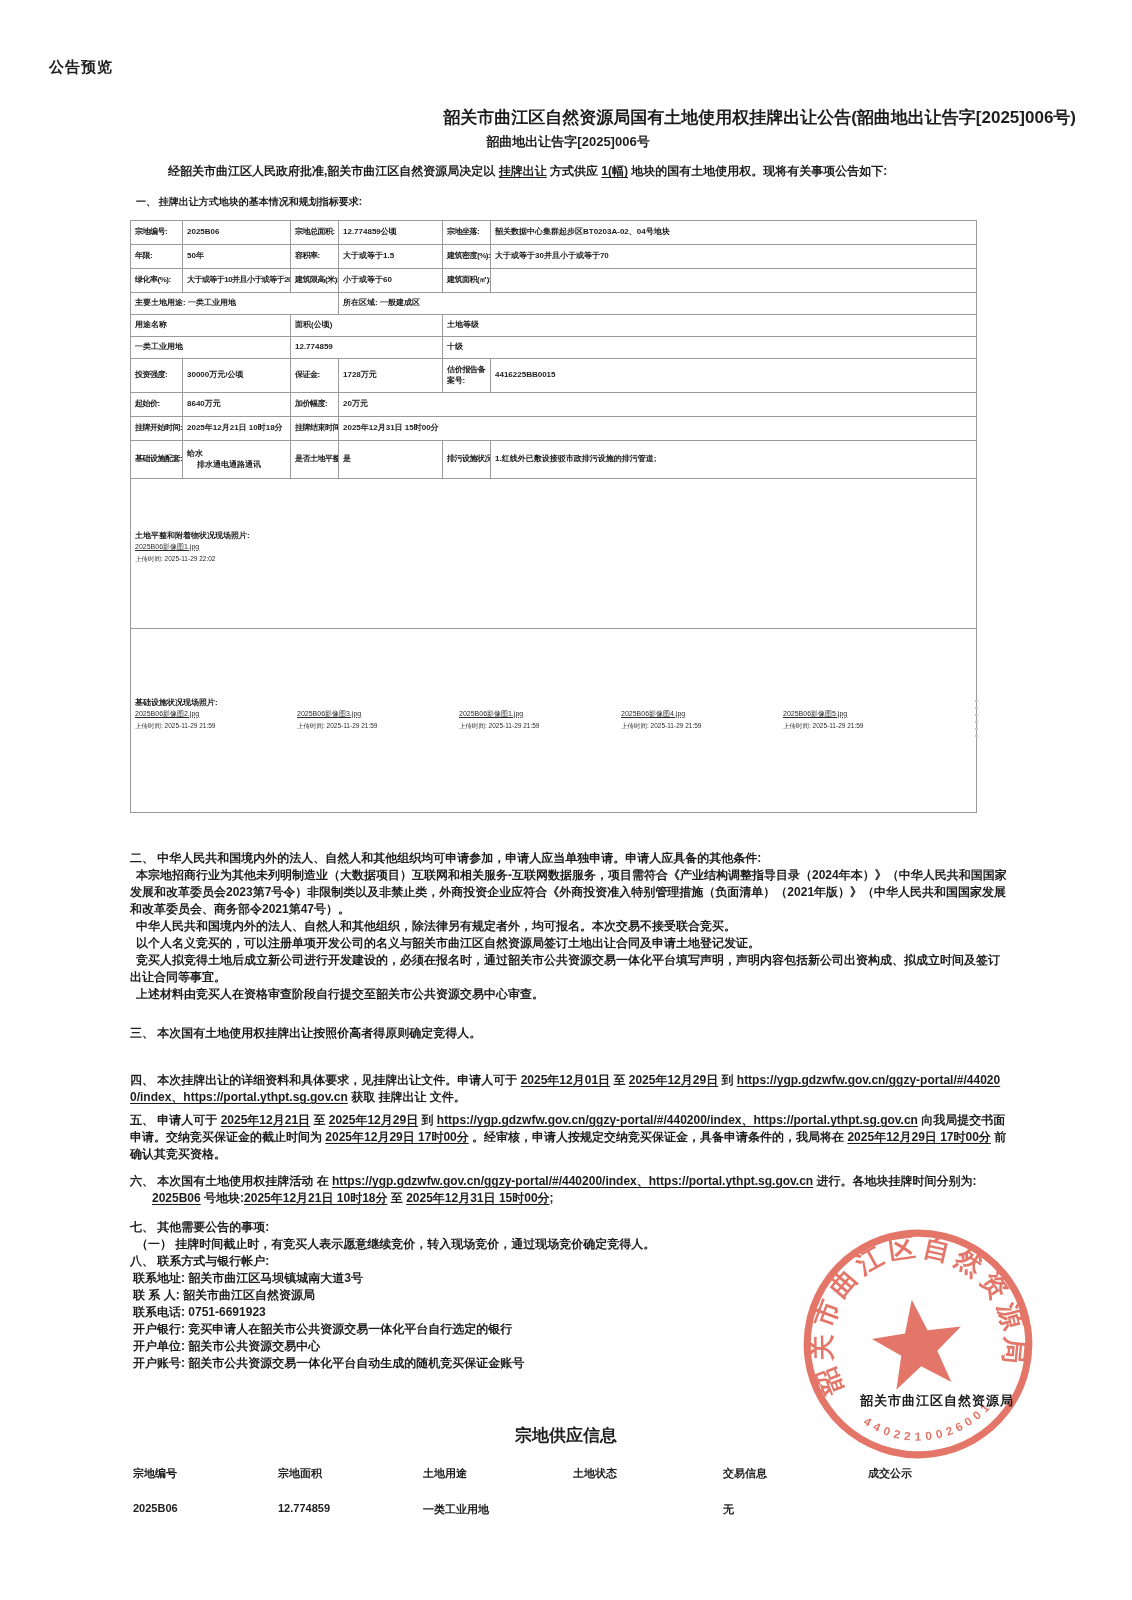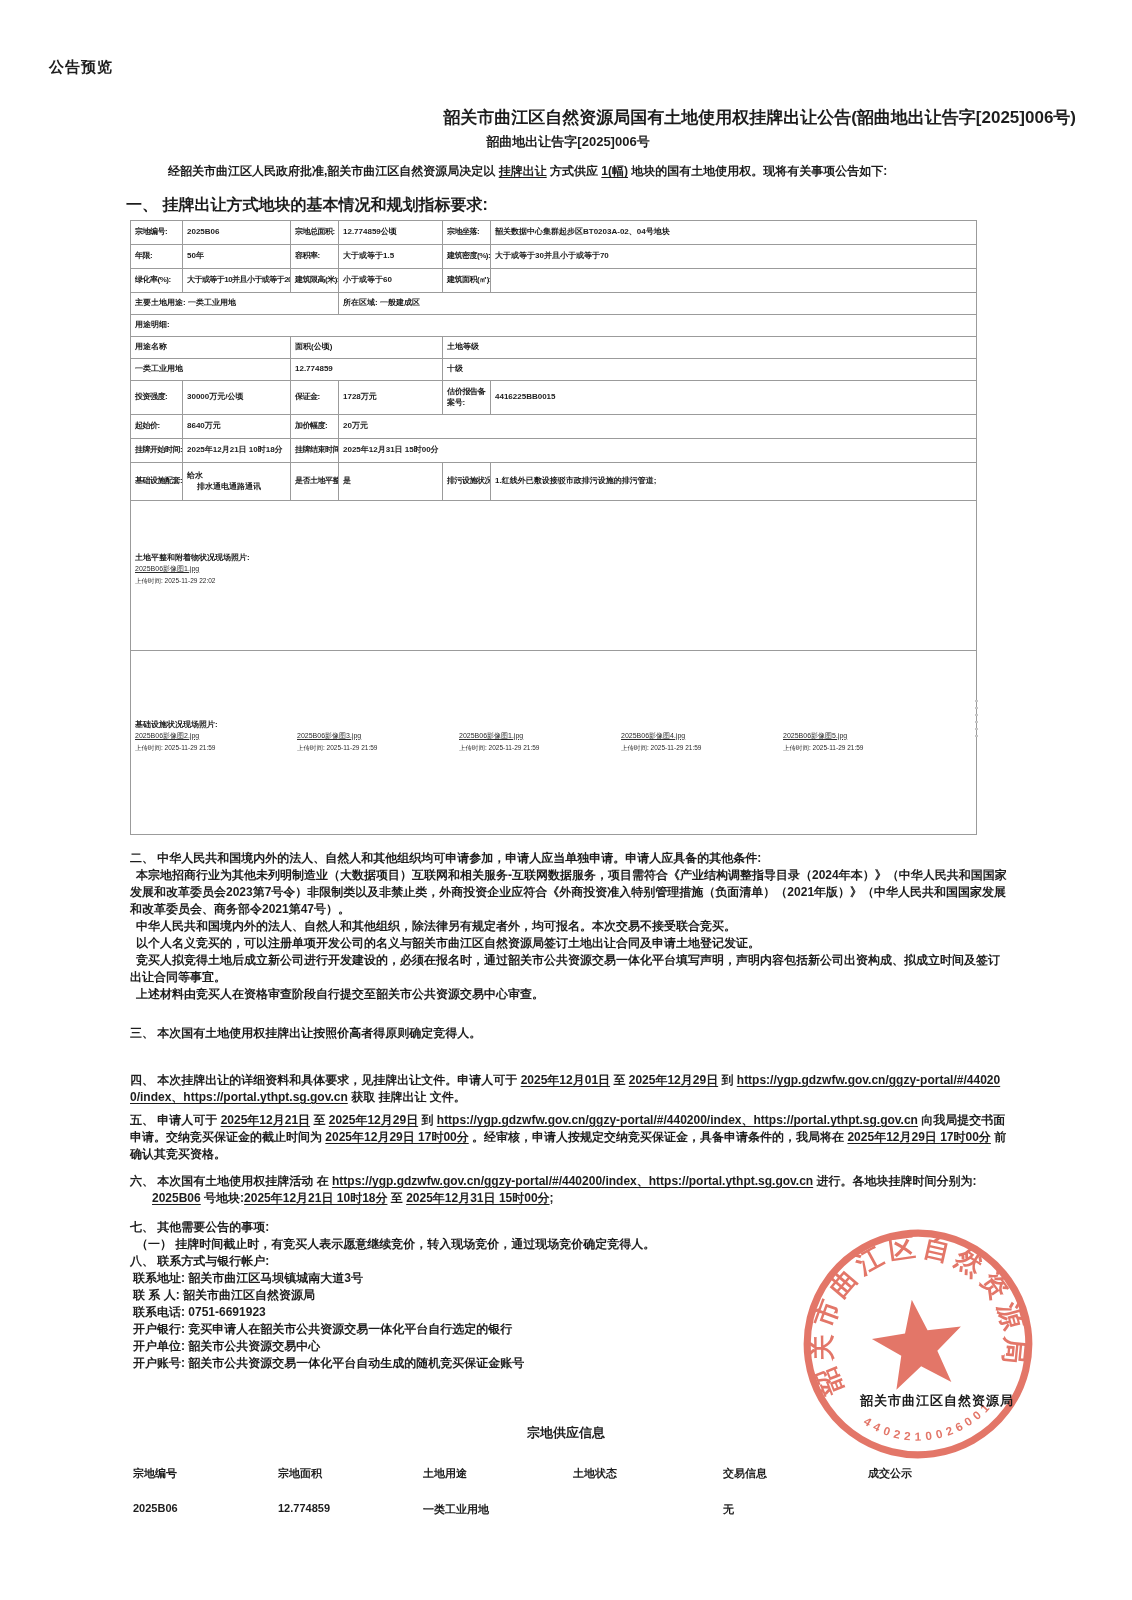--- a/index.html
+++ b/index.html
@@ -7,21 +7,21 @@
     width:1132px;height:1600px;position:relative;background:#ffffff;
     font-family:"Liberation Sans","DejaVu Sans",sans-serif;color:#1d1d1d;
     -webkit-font-smoothing:antialiased;
   }
   .abs{position:absolute;}
   
   #preview-label{left:49px;top:58px;font-size:15px;font-weight:700;letter-spacing:1px;}
   #doc-title{left:76px;top:106px;width:1000px;text-align:right;font-size:17px;font-weight:700;}
   #doc-no{left:68px;top:133px;width:1000px;text-align:center;font-size:13px;font-weight:700;}
   #intro{left:130px;top:163px;width:880px;font-size:12px;line-height:17px;font-weight:600;text-indent:38px;}
-  #sec1-heading{left:126px;top:195px;font-size:16px;font-weight:700;}
+  #sec1-heading{left:136px;top:195px;font-size:10px;font-weight:700;}
   
   #land-table{left:130px;top:220px;}
   table.land{border-collapse:collapse;table-layout:fixed;width:846px;font-size:8px;font-weight:600;color:#1b1b1b;}
   table.land td{border:1px solid #9b9b9b;padding:1px 4px;vertical-align:middle;line-height:1.35;overflow:hidden;}
   table.land td.lab{letter-spacing:-0.5px;white-space:nowrap;}
   table.land td.val{white-space:nowrap;}
   table.land td.wraps{white-space:normal;letter-spacing:-0.3px;}
   table.land td.tight{letter-spacing:-0.55px;}
   .photo-cell{height:100%;margin-left:20px;}
   .photo-flex{display:flex;flex-direction:column;height:100%;}
@@ -46,21 +46,21 @@
   .u{text-decoration:underline;text-underline-offset:2px;}
   .indent2{padding-left:22px;}
   #sec8 .contact-line{text-indent:3px;line-height:17px;}
   
   #seal{left:796px;top:1222px;width:244px;height:244px;opacity:0.82;}
   #seal-signature{left:860px;top:1392px;font-size:13px;font-weight:700;color:#1a1a1a;letter-spacing:1px;}
   
   #dotted-mark{left:975px;top:700px;width:3px;height:40px;
     background:repeating-linear-gradient(#c6c6c6 0 2px,transparent 2px 7px);}
   
-  #supply-title{left:66px;top:1424px;width:1000px;text-align:center;font-size:13px;font-weight:700;}
+  #supply-title{left:66px;top:1424px;width:1000px;text-align:center;font-size:17px;font-weight:700;}
   .supply-grid{left:133px;top:1466px;display:grid;grid-template-columns:145px 145px 150px 150px 145px 145px;}
   .supply-grid div{font-size:11px;font-weight:700;}
   .supply-row{top:1502px;}
   .supply-row div{font-weight:600;}
 </style>
 </head>
 <body>
 
 <div id="preview-label" class="abs">公告预览</div>
 
@@ -104,23 +104,20 @@
       <td class="lab">建筑限高(米):</td>
       <td class="val">小于或等于60</td>
       <td class="lab">建筑面积(㎡):</td>
       <td class="val"></td>
     </tr>
     <tr style="height:22px">
       <td colspan="3" class="val">主要土地用途: 一类工业用地</td>
       <td colspan="3" class="val">所在区域: 一般建成区</td>
     </tr>
     <tr style="height:22px">
-      <td colspan="6" class="val">用途明细:</td>
-    </tr>
-    <tr style="height:22px">
       <td colspan="2" class="val">用途名称</td>
       <td colspan="2" class="val">面积(公顷)</td>
       <td colspan="2" class="val">土地等级</td>
     </tr>
     <tr style="height:22px">
       <td colspan="2" class="val">一类工业用地</td>
       <td colspan="2" class="val">12.774859</td>
       <td colspan="2" class="val">十级</td>
     </tr>
     <tr style="height:34px">

